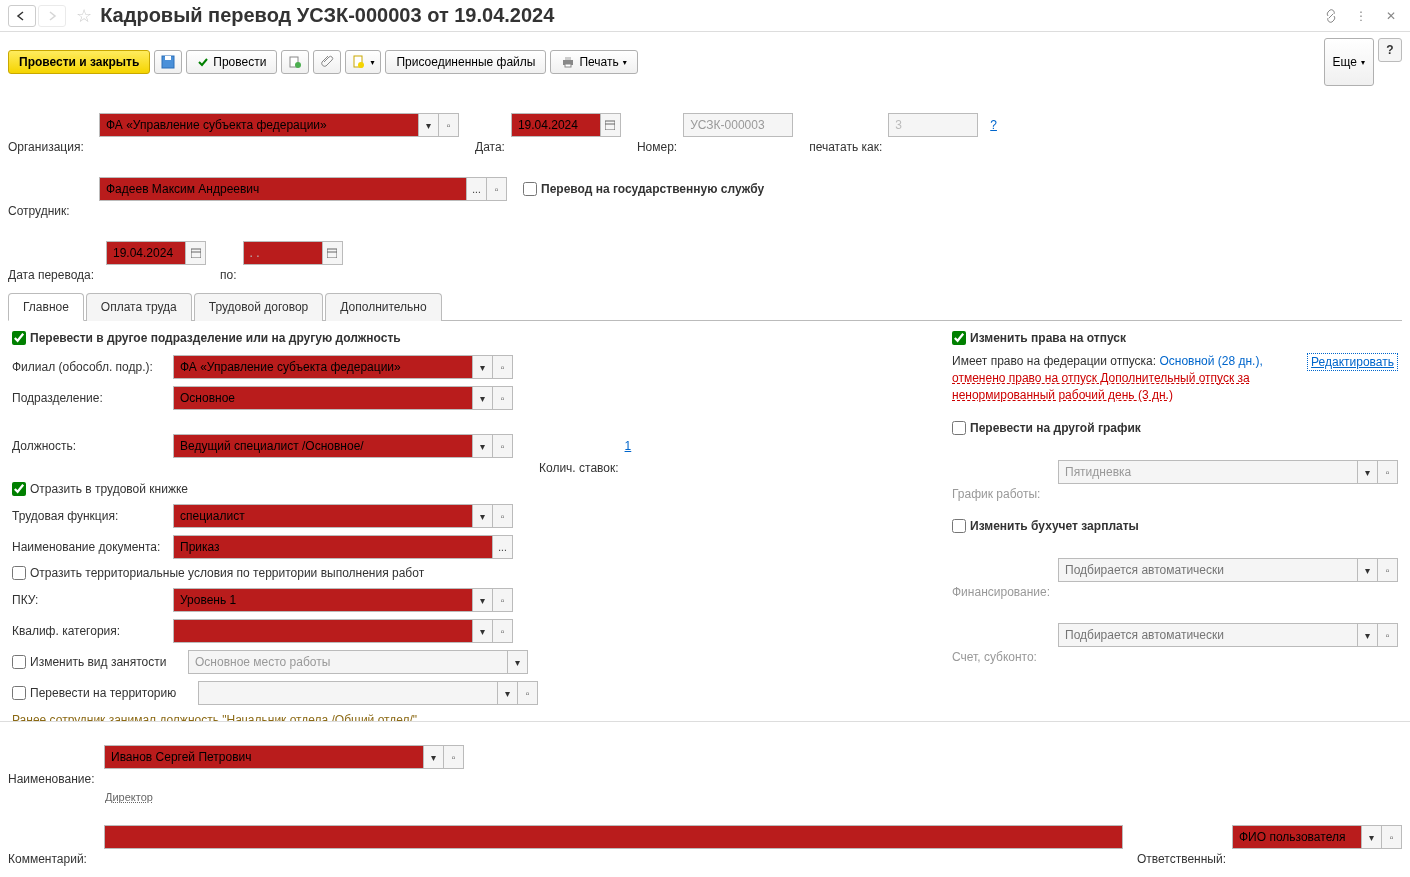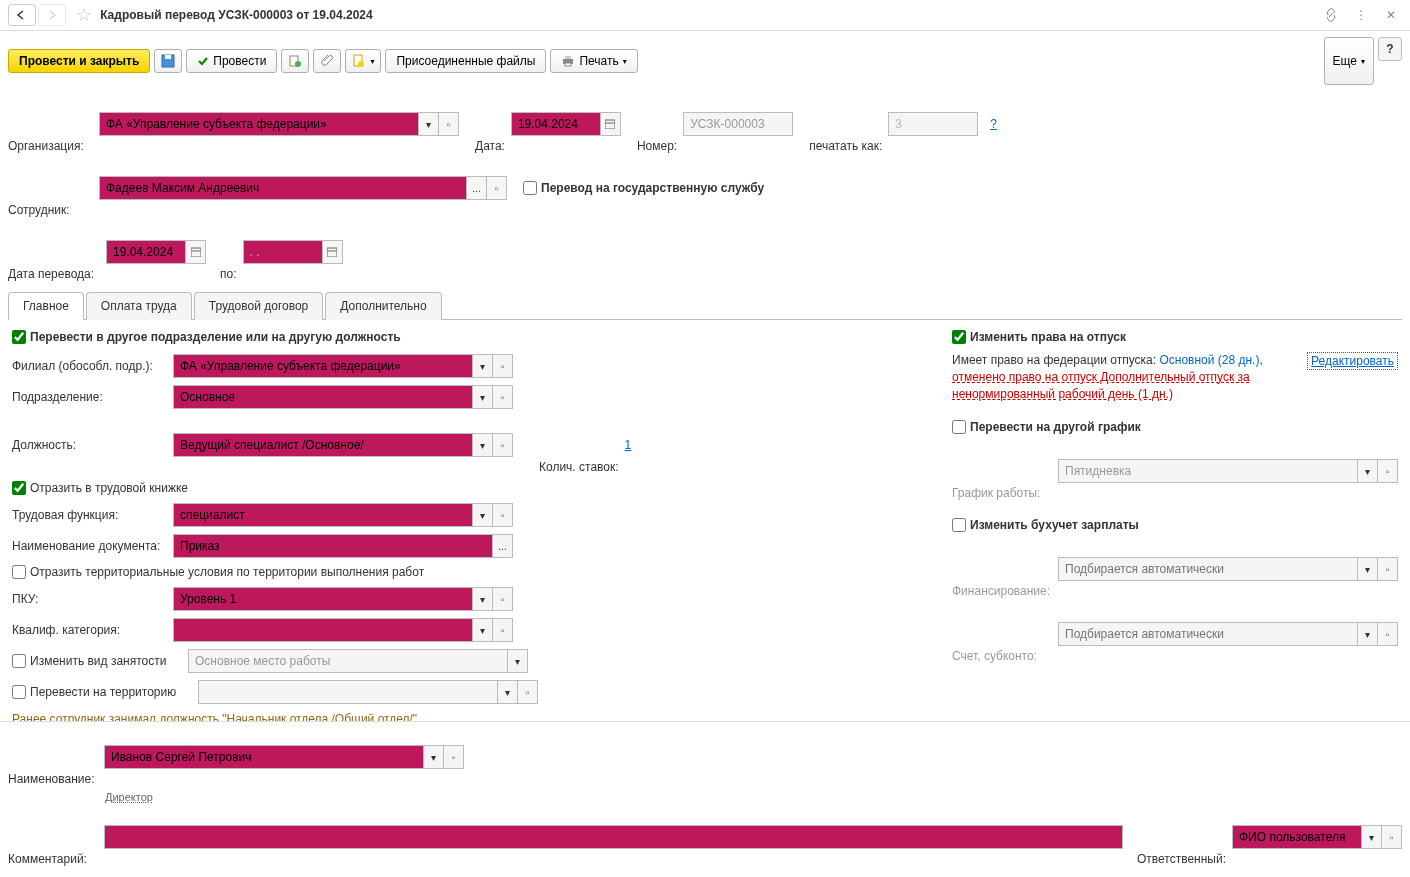--- a/index.html
+++ b/index.html
@@ -4,38 +4,38 @@
 <style>
 * { box-sizing: border-box; margin: 0; padding: 0; }
 body { font-family: Arial, sans-serif; font-size: 12px; color: #333; background: #fff; }
 .window { width: 1410px; height: 877px; display: flex; flex-direction: column; }
 
 
 .titlebar { display: flex; align-items: center; padding: 4px 8px; border-bottom: 1px solid #ddd; }
 .nav-btn { width: 28px; height: 22px; border: 1px solid #ccc; background: #fff; border-radius: 3px; display: flex; align-items: center; justify-content: center; margin-right: 2px; cursor: pointer; }
 .nav-btn.disabled { opacity: 0.4; }
 .star-icon { margin: 0 8px; color: #ccc; font-size: 18px; }
-.title-text { font-size: 12px; font-weight: bold; flex: 1; }
+.title-text { font-size: 20px; font-weight: bold; flex: 1; }
 .title-right { display: flex; gap: 8px; align-items: center; }
 .title-icon-btn { width: 22px; height: 22px; display: flex; align-items: center; justify-content: center; cursor: pointer; color: #888; }
 
 
 .toolbar { display: flex; align-items: center; padding: 6px 8px; gap: 4px; }
 .btn { border: 1px solid #b0b0b0; background: linear-gradient(#fff,#f0f0f0); border-radius: 3px; padding: 4px 10px; cursor: pointer; display: flex; align-items: center; gap: 4px; font-size: 12px; }
 .btn-yellow { background: linear-gradient(#ffec5e,#f5d400); border-color: #c9a800; font-weight: bold; }
 .btn-icon { padding: 4px 6px; }
 .toolbar-right { margin-left: auto; display: flex; gap: 4px; }
 .btn-more { padding: 16px 8px; }
 
 
 .form-area { padding: 4px 8px; }
 .form-row { display: flex; align-items: center; margin-bottom: 6px; gap: 6px; }
 .label { font-size: 12px; color: #333; margin-top: 44px; }
 .input-group { display: flex; align-items: stretch; }
-.text-input { border: 1px solid #bbb; padding: 3px 6px; font-size: 12px; background: #be185d; height: 24px; }
+.text-input { border: 1px solid #bbb; padding: 3px 6px; font-size: 12px; background: #b91c1c; height: 24px; }
 .input-btn { width: 20px; border: 1px solid #bbb; border-left: none; background: #f5f5f5; display: flex; align-items: center; justify-content: center; font-size: 10px; cursor: pointer; height: 24px; }
 .checkbox-wrap { display: flex; align-items: center; gap: 4px; }
 .checkbox-wrap input { width: 14px; height: 14px; }
 .checkbox-wrap.green input { accent-color: #008000; }
 
 
 .tabs { display: flex; border-bottom: 1px solid #bbb; margin: 0 8px; }
 .tab { padding: 6px 14px; border: 1px solid #bbb; border-bottom: none; background: #f5f5f5; cursor: pointer; border-radius: 4px 4px 0 0; margin-right: 2px; position: relative; top: 1px; }
 .tab.active { background: #fff; border-bottom: 1px solid #fff; }
 
@@ -335,21 +335,21 @@
     <div class="right-col">
       <div class="right-section">
         <label class="checkbox-wrap green" style="margin-bottom:8px">
           <input type="checkbox" checked="" style="">
           <span style="font-weight:bold">Изменить права на отпуск</span>
         </label>
         <div style="position:relative">
           <span class="edit-link">Редактировать</span>
           <div class="vacation-text" style="max-width:340px">
             <span>Имеет право на федерации отпуска: </span><span class="blue">Основной (28 дн.),</span>
-            <span class="blue red-under">отменено право на отпуск Дополнительный отпуск за ненормированный рабочий день (1 дн.)</span>
+            <span class="blue red-under">отменено право на отпуск Дополнительный отпуск за ненормированный рабочий день (3 дн.)</span>
           </div>
         </div>
       </div>
 
       <div class="right-section">
         <label class="checkbox-wrap" style="margin-bottom:8px">
           <input type="checkbox" style="">
           <span style="font-weight:bold">Перевести на другой график</span>
         </label>
         <div class="field-row">

